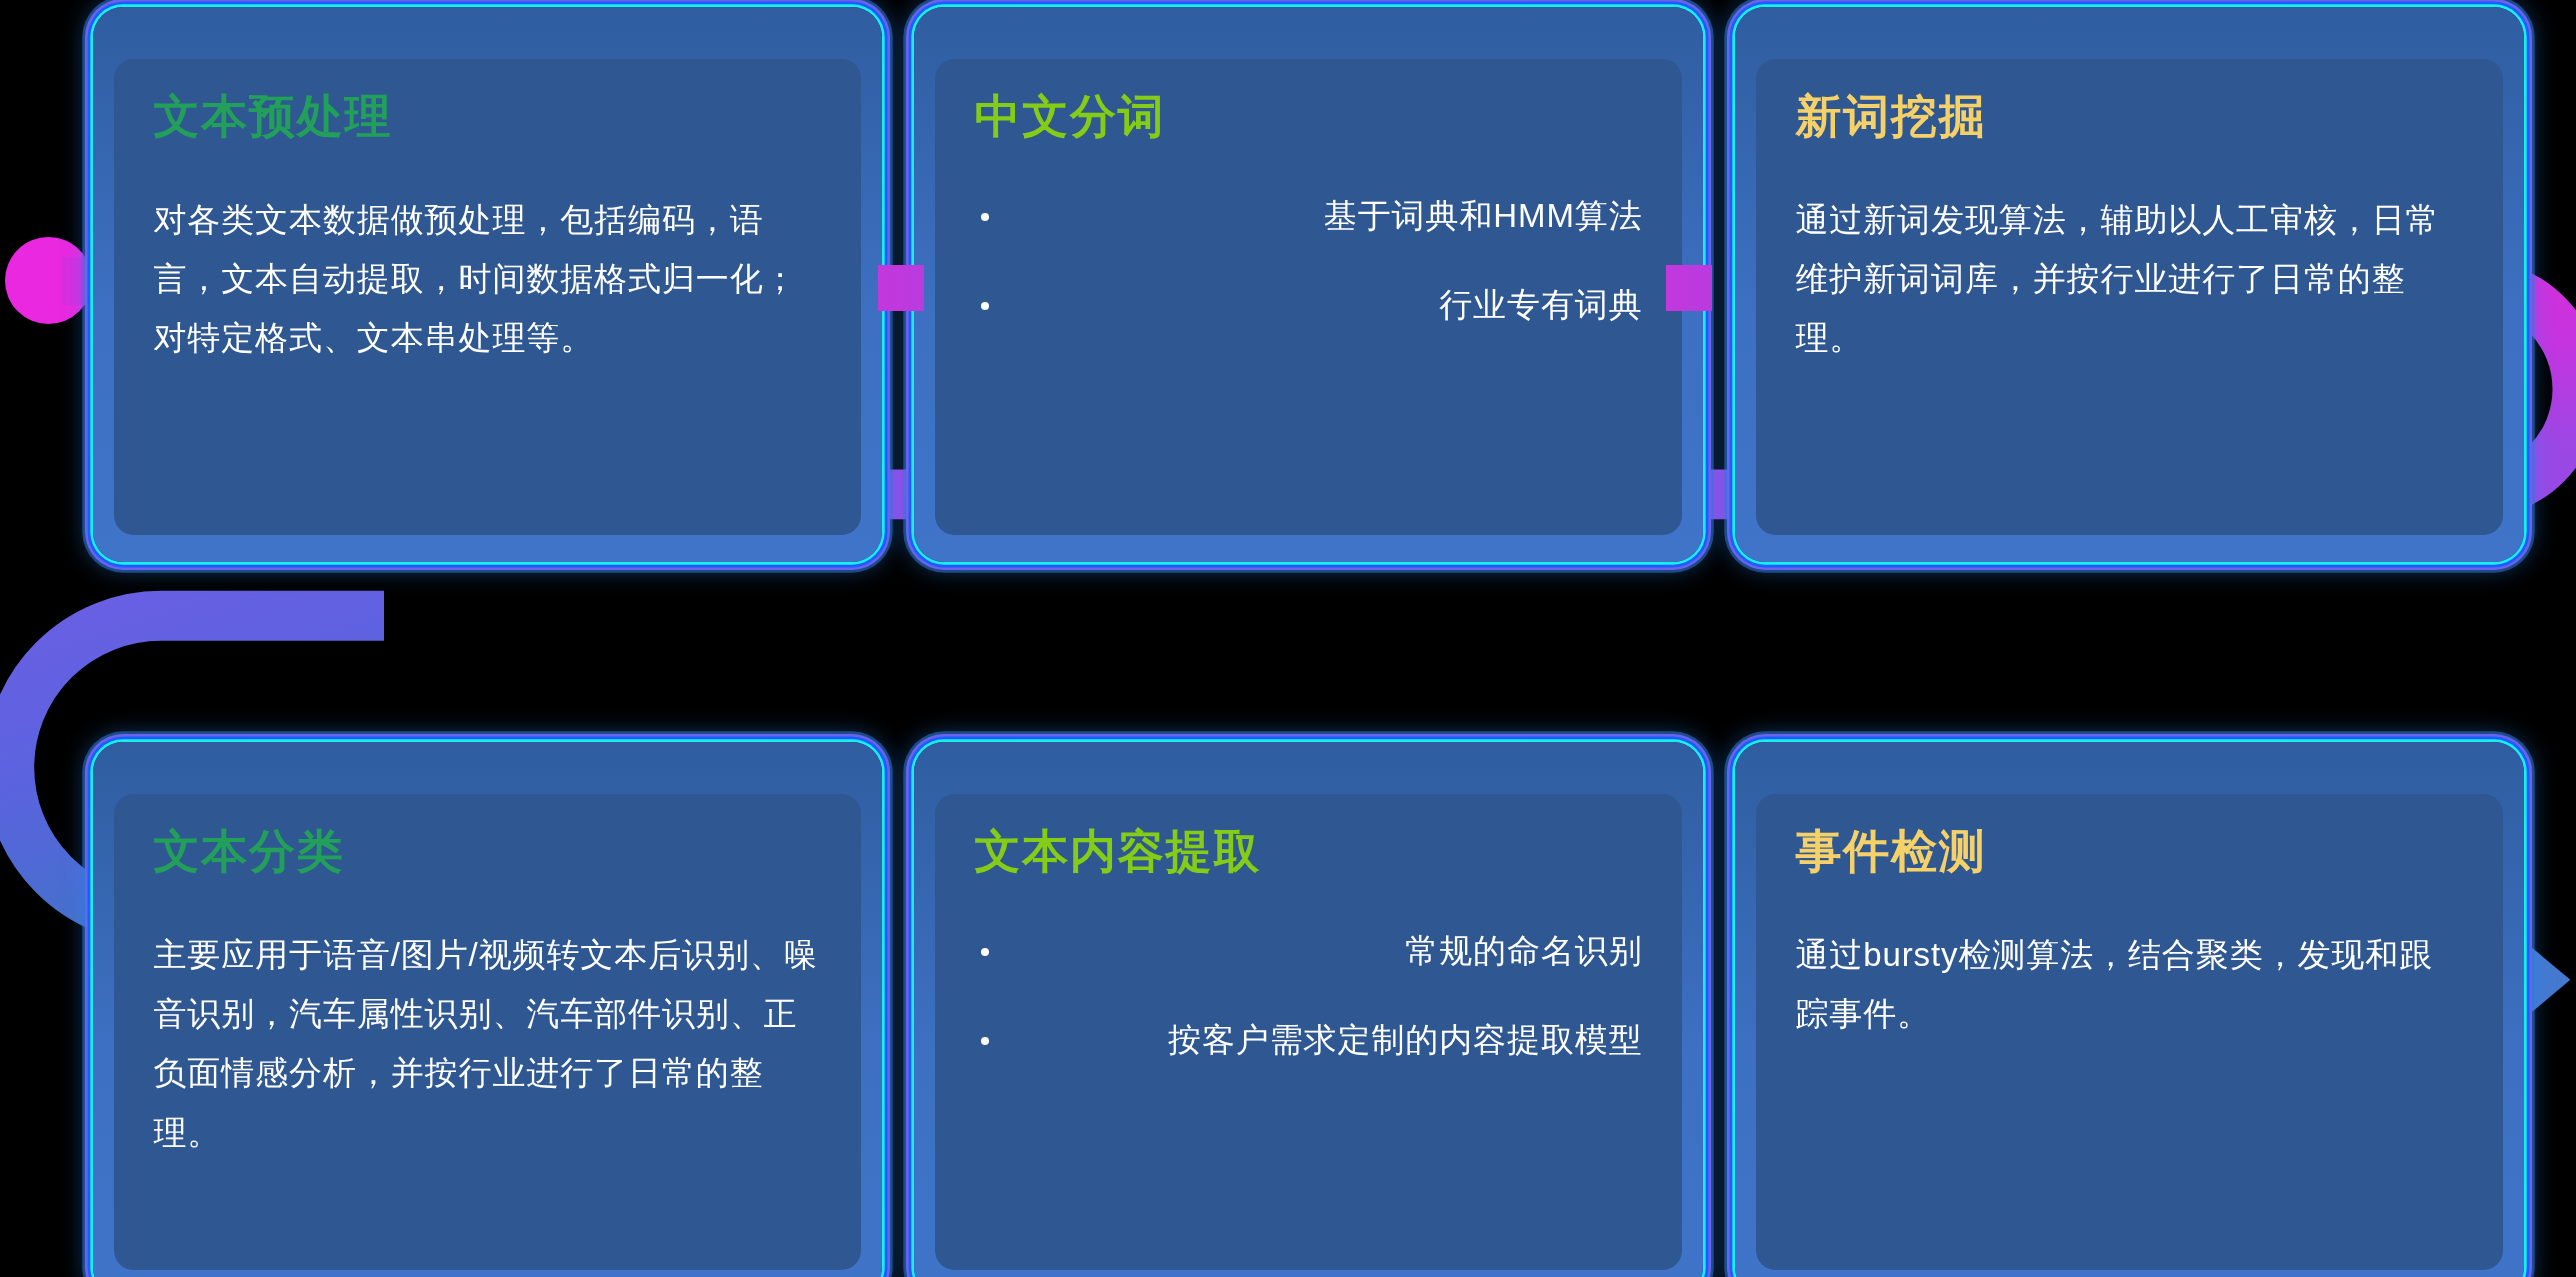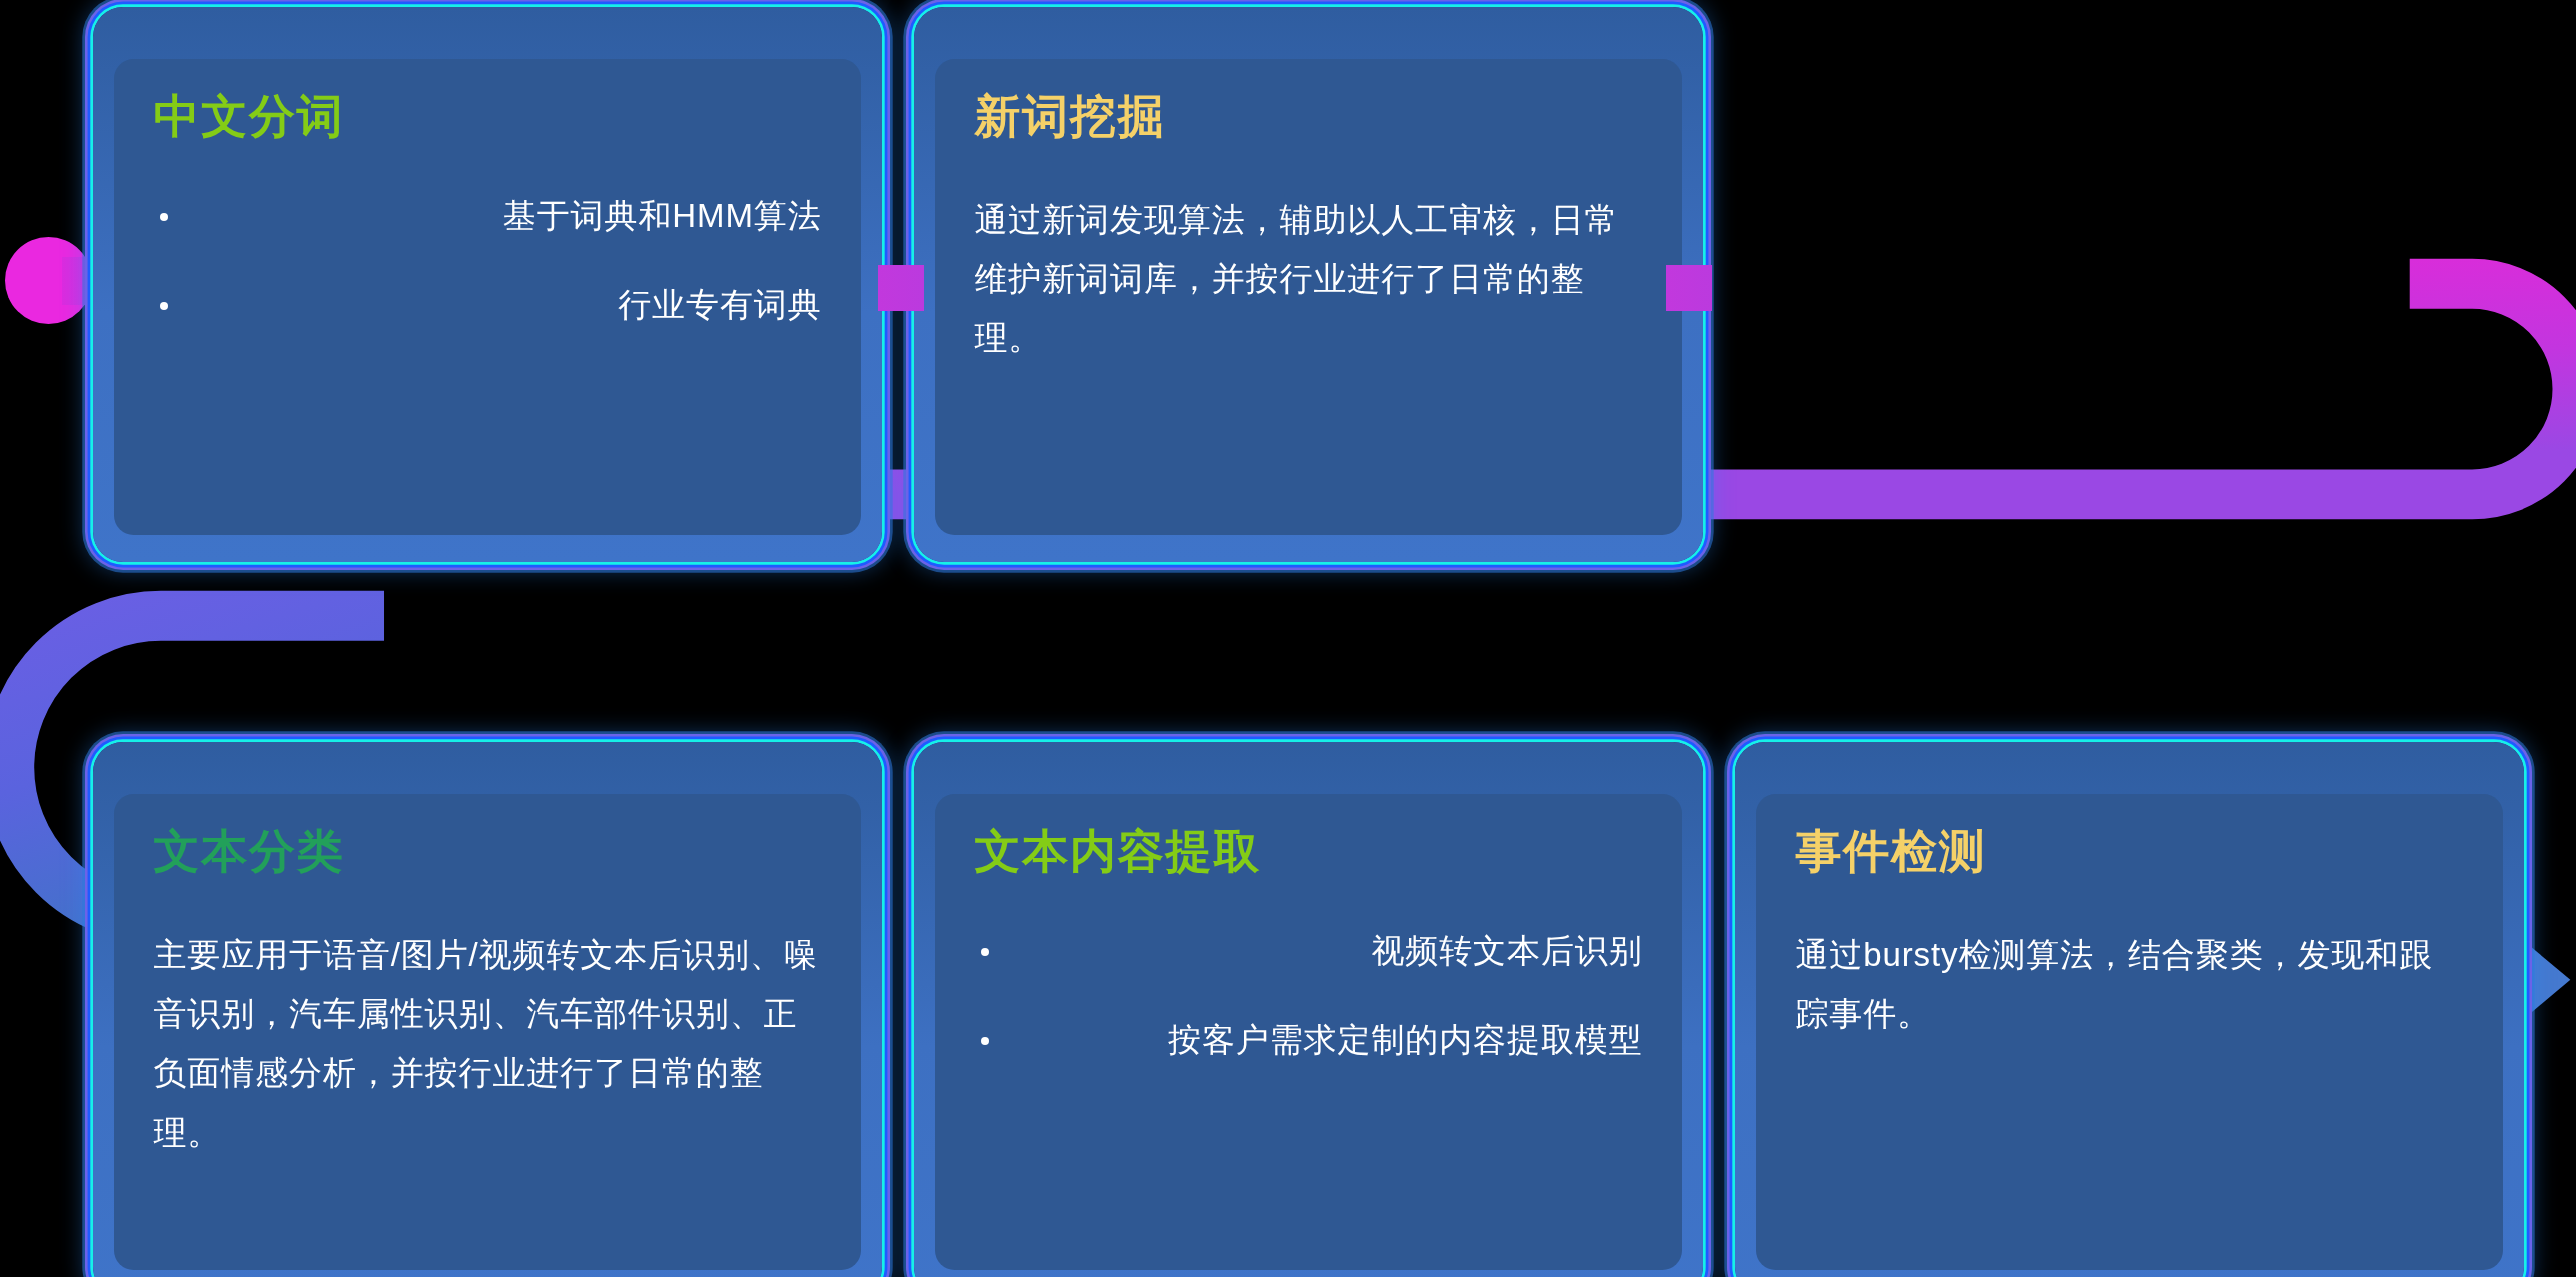--- a/index.html
+++ b/index.html
@@ -177,20 +177,26 @@
 
     <rect x="2770" y="1072" width="52" height="52" fill="url(#gradEnd)"></rect>
     <path d="M 2818 1046 L 2880 1098 L 2818 1150 Z" fill="#4579cf"></path>
   </svg>
 
   <div class="start-dot"></div>
   <div class="start-bar"></div>
 
   <div class="row row-top">
 
+    <div class="glow-cell">
+      <div class="card">
+        <h2 class="card-title t-green">文本预处理</h2>
+        <p class="card-body">对各类文本数据做预处理，包括编码，语言，文本自动提取，时间数据格式归一化；对特定格式、文本串处理等。</p>
+      </div>
+    </div>
 
     <div class="glow-cell">
       <div class="card">
         <h2 class="card-title t-lime">中文分词</h2>
         <ul class="bullets">
           <li><span class="dot"></span><span>基于词典和HMM算法</span></li>
           <li><span class="dot"></span><span>行业专有词典</span></li>
         </ul>
       </div>
     </div>
@@ -212,21 +218,21 @@
       <div class="card">
         <h2 class="card-title t-green">文本分类</h2>
         <p class="card-body">主要应用于语音/图片/视频转文本后识别、噪音识别，汽车属性识别、汽车部件识别、正负面情感分析，并按行业进行了日常的整理。</p>
       </div>
     </div>
 
     <div class="glow-cell">
       <div class="card">
         <h2 class="card-title t-lime">文本内容提取</h2>
         <ul class="bullets">
-          <li><span class="dot"></span><span>视频转文本后识别</span></li>
+          <li><span class="dot"></span><span>常规的命名识别</span></li>
           <li><span class="dot"></span><span>按客户需求定制的内容提取模型</span></li>
         </ul>
       </div>
     </div>
 
     <div class="glow-cell">
       <div class="card">
         <h2 class="card-title t-yellow">事件检测</h2>
         <p class="card-body">通过bursty检测算法，结合聚类，发现和跟踪事件。</p>
       </div>

